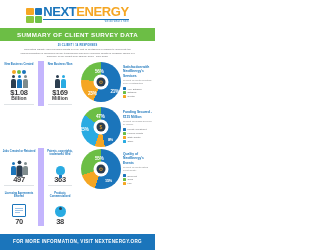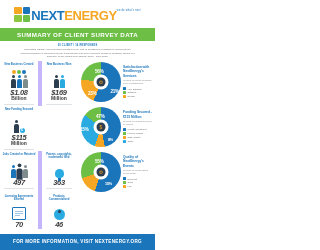--- a/index.html
+++ b/index.html
@@ -13,21 +13,21 @@
 
   
   .logo-bar{height:28px;display:flex;align-items:center;justify-content:center;background:#fff;}
   .logo-wrap{display:flex;align-items:flex-end;gap:1px;}
   .logo-mark{width:16px;height:15px;display:grid;grid-template-columns:1fr 1fr;grid-template-rows:1fr 1fr;gap:1px;}
   .lm{border-radius:1px;}
   .lm.a{background:#f5a623;}
   .lm.b{background:#8dc63f;}
   .lm.c{background:#6cc04a;}
   .lm.d{background:#1b75bb;}
-  .logo-text{display:flex;flex-direction:row;line-height:1;justify-content:flex-end;}
+  .logo-text{display:flex;flex-direction:column;line-height:1;justify-content:flex-end;}
   .logo-words{font-size:13px;font-weight:bold;letter-spacing:-0.4px;}
   .w-next{color:#1b75bb;}
   .w-energy{color:#f5a623;}
   .logo-rule{height:1px;background:#1b75bb;margin-top:1px;}
   .logo-tag{font-size:2.6px;color:#1b75bb;text-align:right;letter-spacing:.2px;margin-top:1px;}
 
   
   .banner{background:#6cbe45;color:#fff;text-align:center;
           font-size:6.2px;font-weight:bold;letter-spacing:.35px;
           padding:3px 0 3px;}
@@ -40,24 +40,24 @@
   .body{position:relative;padding:2px 0 0;}
   .row{display:flex;}
   .col-left{width:78px;display:flex;}
   .col-right{width:77px;position:relative;}
 
   
   .stat{
     width:38px;box-sizing:border-box;padding:2px 1px 1px;
     text-align:center;position:relative;
   }
-  .stat + .stat{border-left:4px solid #c4b5fd;}
+  .stat + .stat{border-left:6px solid #c4b5fd;}
   .stat-title{color:#1b75bb;font-size:2.7px;font-weight:bold;line-height:1.3;min-height:7px;}
   .stat-art{height:17px;display:flex;align-items:flex-end;justify-content:center;gap:1px;margin-top:1px;}
-  .stat-value{color:#3b3b3d;font-size:7.5px;font-weight:bold;line-height:1;margin-top:1px;letter-spacing:-.3px;font-style:italic;}
+  .stat-value{color:#3b3b3d;font-size:7.5px;font-weight:bold;line-height:1;margin-top:1px;letter-spacing:-.3px;}
   .stat-unit{color:#3b3b3d;font-size:5px;font-weight:bold;line-height:1.1;}
   .stat-rule{height:1px;background:#dfe3e6;margin:2px 3px 0;}
 
   
   .person{width:5px;display:flex;flex-direction:column;align-items:center;}
   .p-head{width:3px;height:3px;border-radius:50%;}
   .p-body{width:5px;height:9px;border-radius:2px 2px 0 0;margin-top:.5px;}
   .nav{background:#2c3e50;}
   .blu{background:#1b75bb;}
   .lblu{background:#29abe2;}
@@ -220,33 +220,20 @@
             </div>
           </div>
         </div>
       </div>
     </div>
 
     <div class="row">
       <div class="col-left">
 
 
-        <div class="stat">
-          <div class="stat-title">New Funding Secured</div>
-          <div class="stat-art">
-            <div class="person">
-                <div class="p-head nav"></div>
-                <div class="p-body nav"></div>
-              </div>
-            <div class="coin">$</div>
-          </div>
-          <div class="stat-value">$115</div>
-          <div class="stat-unit">Million</div>
-          <div class="stat-rule"></div>
-        </div>
 
       </div>
 
       <div class="col-right">
         <div class="donut-block">
           <div class="donut" style="background:conic-gradient(#1b75bb 0 47%, #f5a623 47% 55%, #29abe2 55% 85%, #6cbe45 85% 100%);">
             <span class="seg-label" style="top:7px;left:15px;">47%</span>
             <span class="seg-label" style="top:20px;left:-1px;">15%</span>
             <span class="seg-label" style="bottom:5px;right:8px;font-size:3.8px;">8%</span>
             <div class="hole">
@@ -364,21 +351,21 @@
           </div>
           <div class="stat-value">70</div>
           <div class="stat-unit"></div>
         </div>
 
         <div class="stat">
           <div class="stat-title">Products Commercialized</div>
           <div class="stat-art">
             <div class="globe"></div>
           </div>
-          <div class="stat-value">46</div>
+          <div class="stat-value">38</div>
           <div class="stat-unit"></div>
         </div>
 
       </div>
       <div class="col-right"></div>
     </div>
 
   </div>
 
   <div class="footer">FOR MORE INFORMATION, VISIT NEXTENERGY.ORG</div>

